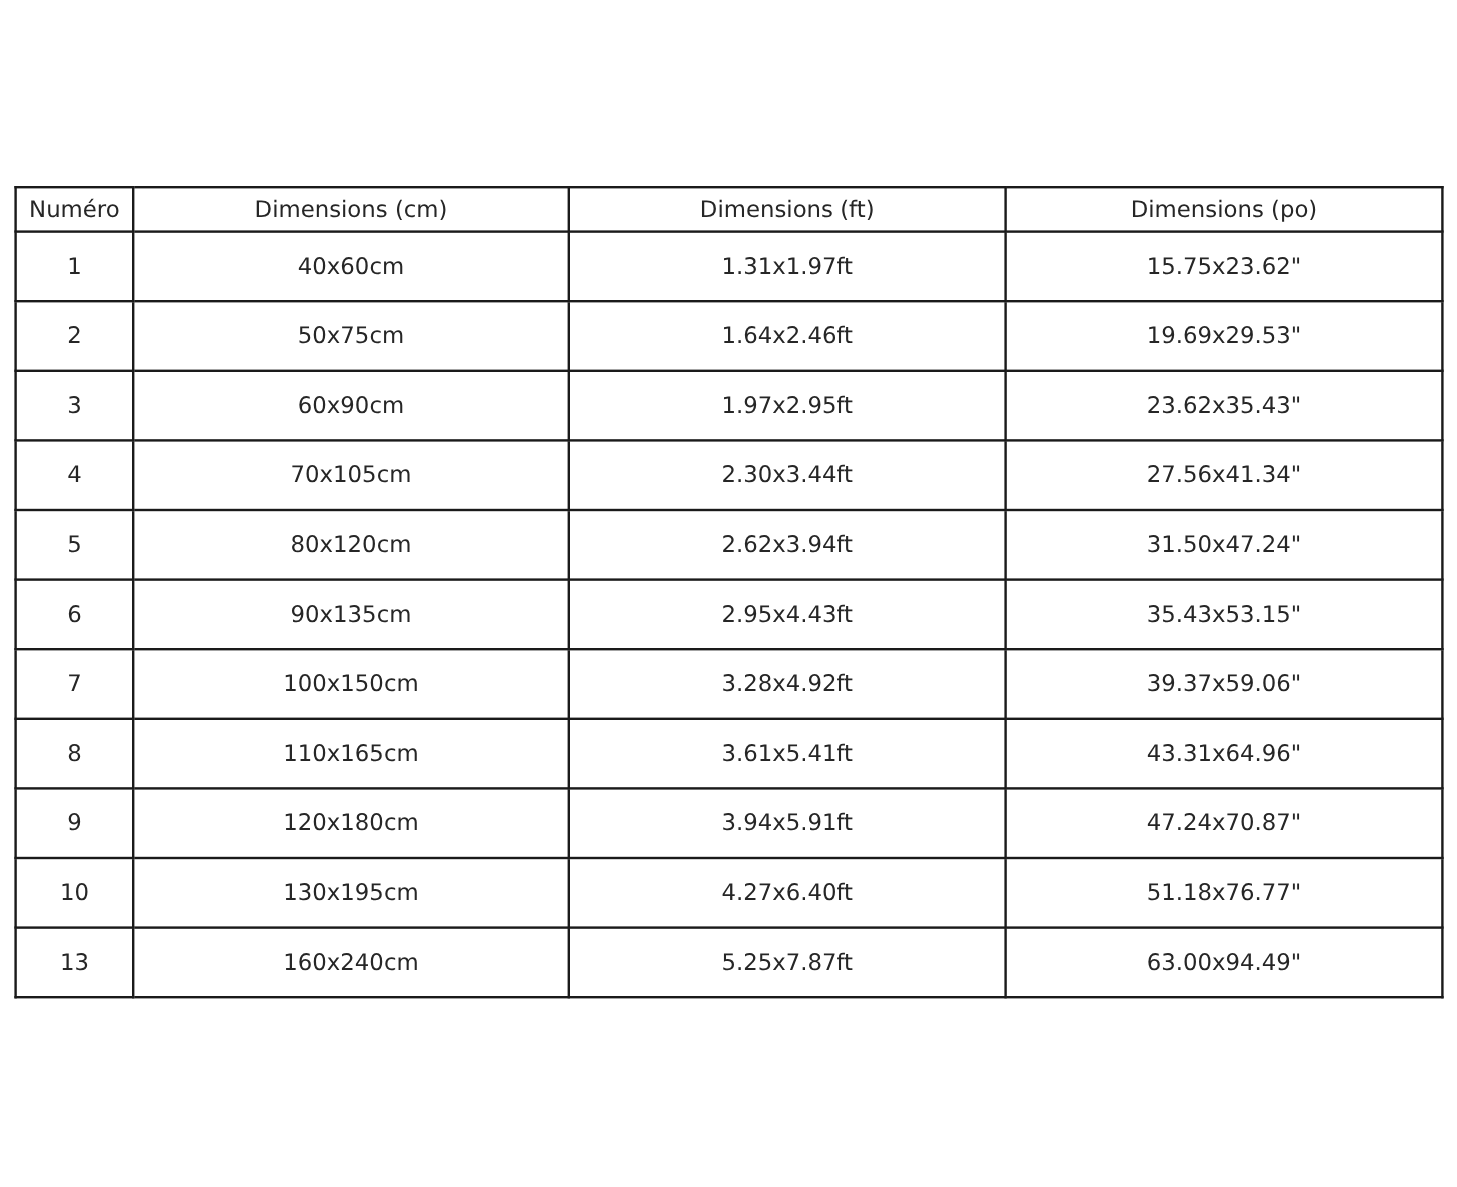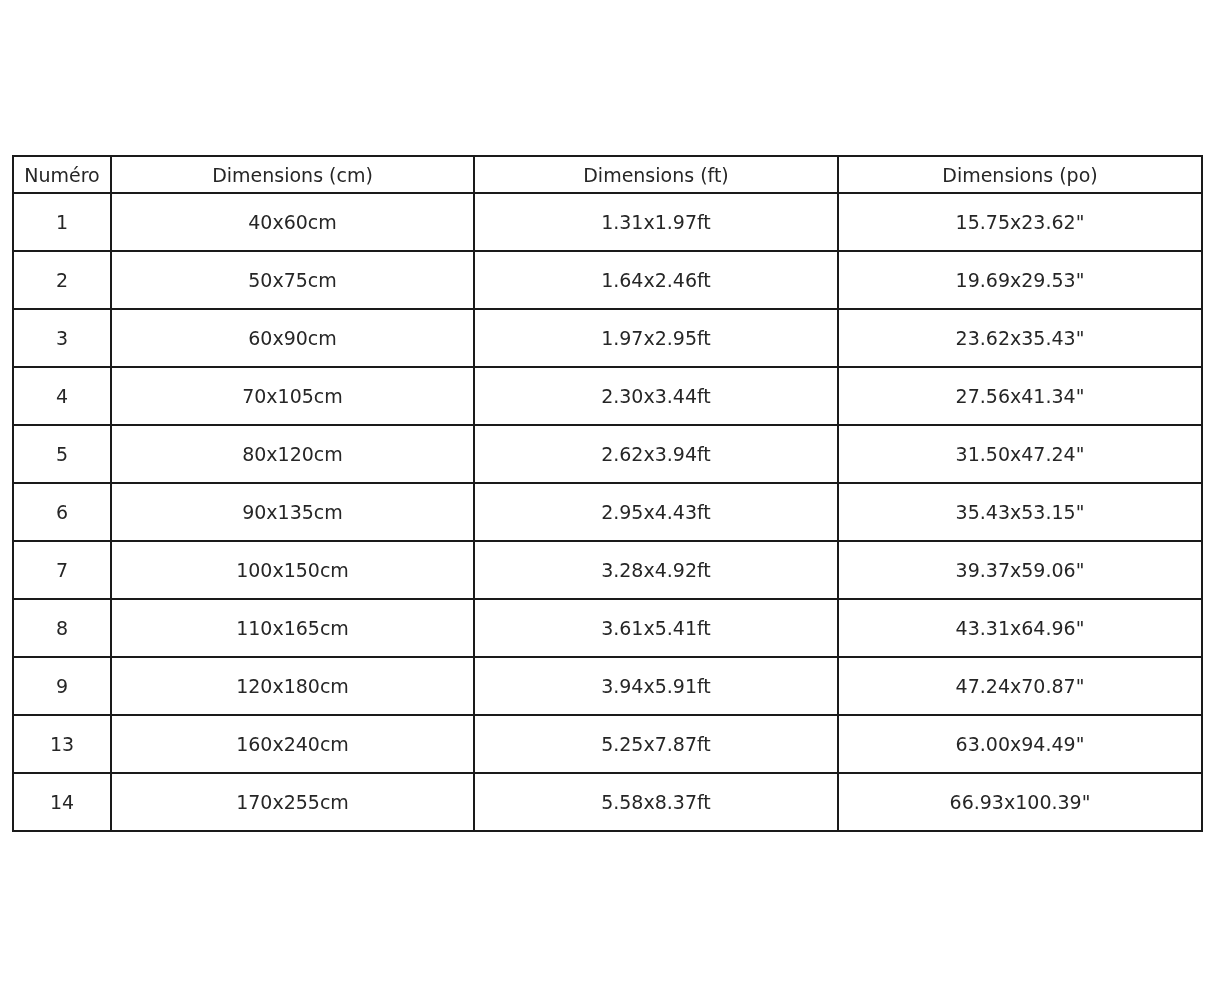--- a/index.html
+++ b/index.html
@@ -118,26 +118,26 @@
           <td>3.61x5.41ft</td>
           <td>43.31x64.96"</td>
         </tr>
         <tr>
           <td>9</td>
           <td>120x180cm</td>
           <td>3.94x5.91ft</td>
           <td>47.24x70.87"</td>
         </tr>
         <tr>
+          <td>10</td>
+          <td>130x195cm</td>
+          <td>4.27x6.40ft</td>
+          <td>51.18x76.77"</td>
+        </tr>
+        <tr>
           <td>13</td>
           <td>160x240cm</td>
           <td>5.25x7.87ft</td>
           <td>63.00x94.49"</td>
-        </tr>
-        <tr>
-          <td>14</td>
-          <td>170x255cm</td>
-          <td>5.58x8.37ft</td>
-          <td>66.93x100.39"</td>
         </tr>
       </tbody>
   </table>
 </div>
 
 </body></html>

